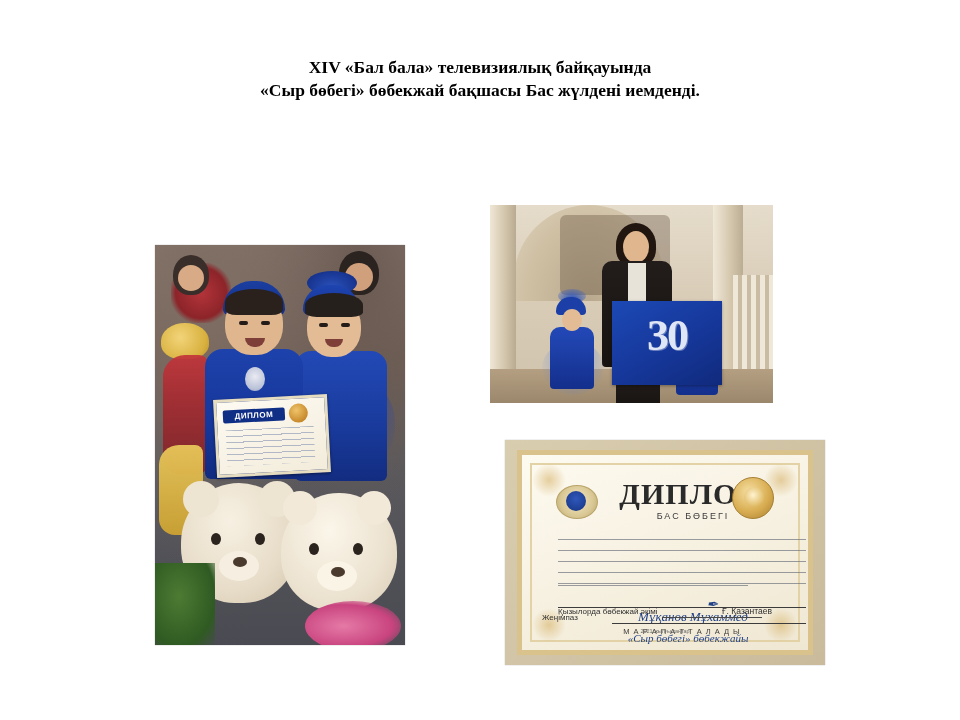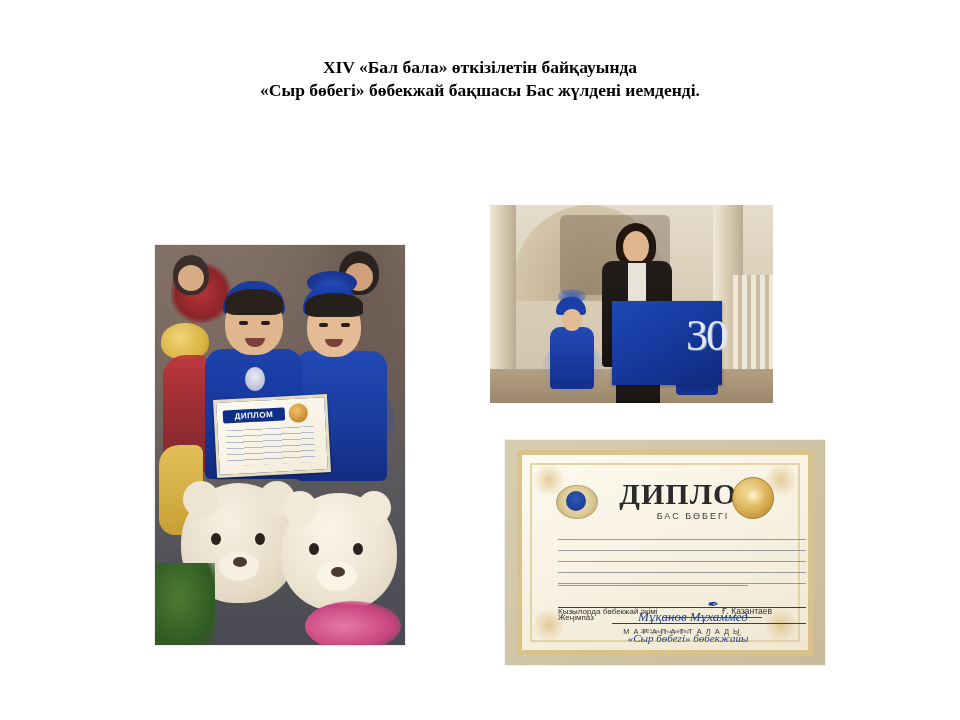--- a/index.html
+++ b/index.html
@@ -270,24 +270,23 @@
     background: linear-gradient(180deg, #2a2420 0%, #191513 100%);
   }
   .tk-banner {
     position: absolute; left: 122px; top: 96px; width: 110px; height: 84px;
     background: linear-gradient(150deg, #1c49b5 0%, #16379a 55%, #102a7c 100%);
     box-shadow: 0 1px 3px rgba(0,0,0,0.35);
   }
   .tk-banner-30 {
     position: absolute; left: 0; top: 6px; width: 110px; height: 58px;
     color: #dfe6f6; font-family: "Liberation Serif", serif;
-    font-size: 44px; font-weight: normal; text-align: center; line-height: 58px;
+    font-size: 44px; font-weight: bold; text-align: center; line-height: 58px;
     letter-spacing: -2px;
     text-shadow: 1px 1px 0 rgba(255,255,255,0.35);
-    padding-left: 39px;
   }
   .tk-kid-left-hat {
     position: absolute; left: 66px; top: 92px; width: 30px; height: 18px;
     background: #1b3fa6; border-radius: 15px 15px 4px 4px;
   }
   .tk-kid-left-plume {
     position: absolute; left: 68px; top: 84px; width: 28px; height: 14px;
     background: radial-gradient(ellipse at 50% 70%, #2c55c0 0%, rgba(22,50,141,0) 100%);
     border-radius: 50%;
   }
@@ -396,21 +395,21 @@
   .dp-name-rule {
     position: absolute; left: 36px; top: 152px; width: 248px; height: 1px;
     background: #3c3c3c;
   }
   .dp-name-script {
     position: absolute; left: 66px; top: 136px; width: 200px;
     font-family: "Liberation Serif", serif; font-style: italic;
     font-size: 11px; color: #1f3f86; text-align: center; margin-top: 41px;
   }
   .dp-winner-label {
-    position: absolute; left: 36px; top: 158px;
+    position: absolute; left: 20px; top: 158px;
     font-family: "Liberation Sans", sans-serif; font-size: 8px; color: #333;
   }
   .dp-winner-value {
     position: absolute; left: 96px; top: 154px; width: 150px;
     font-family: "Liberation Serif", serif; font-style: italic;
     font-size: 13px; color: #1f3f86; text-align: center;
   }
   .dp-winner-rule {
     position: absolute; left: 90px; top: 168px; width: 194px; height: 1px;
     background: #3c3c3c;
@@ -440,21 +439,21 @@
   .dp-footnote {
     position: absolute; left: 0; right: 0; bottom: 16px;
     font-family: "Liberation Sans", sans-serif; font-size: 5.5px;
     color: #6b6b6b; text-align: center;
   }
 </style>
 </head>
 <body>
 
 <div class="slide-title">
-  <div class="title-line-3">XIV  «Бал бала» өткізілетін байқауында</div>
+  <div class="title-line-3">XIV  «Бал бала» телевизиялық байқауында</div>
   <div class="title-line-4">«Сыр бөбегі» бөбекжай бақшасы Бас жүлдені иемденді.</div>
 </div>
 
 <div class="photo" id="photo-kids-diploma">
   <div class="kd-bg"></div>
   <div class="kd-crowd-red"></div>
   <div class="kd-person-left-head"></div>
   <div class="kd-person-left-face"></div>
   <div class="kd-person-right-head"></div>
   <div class="kd-person-right-face"></div>

